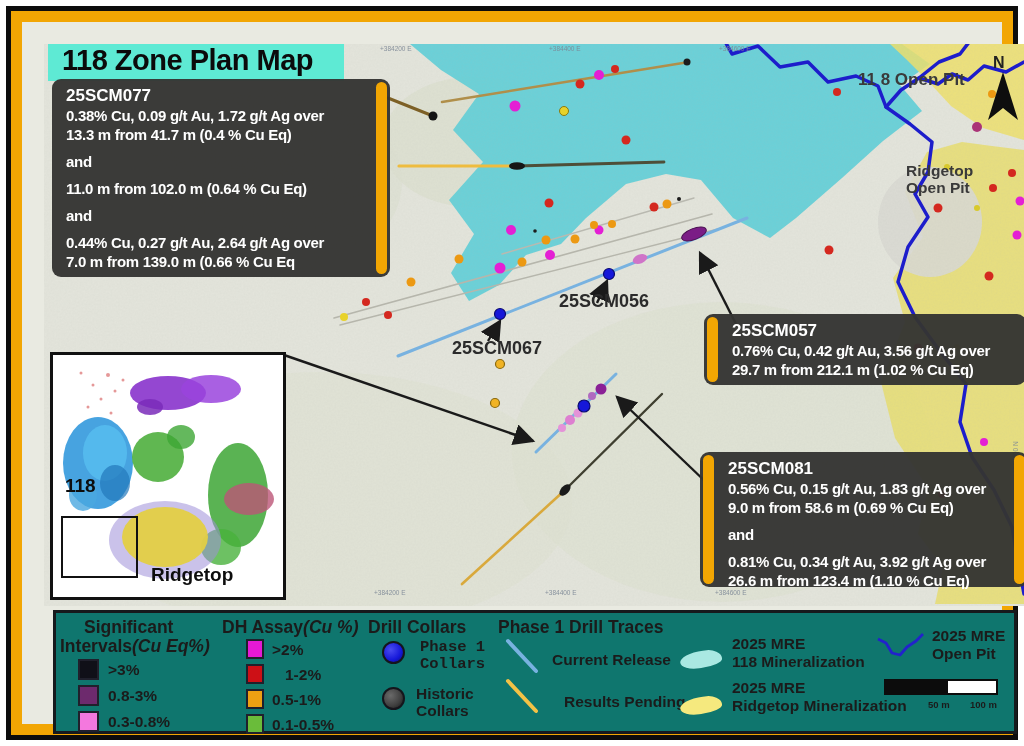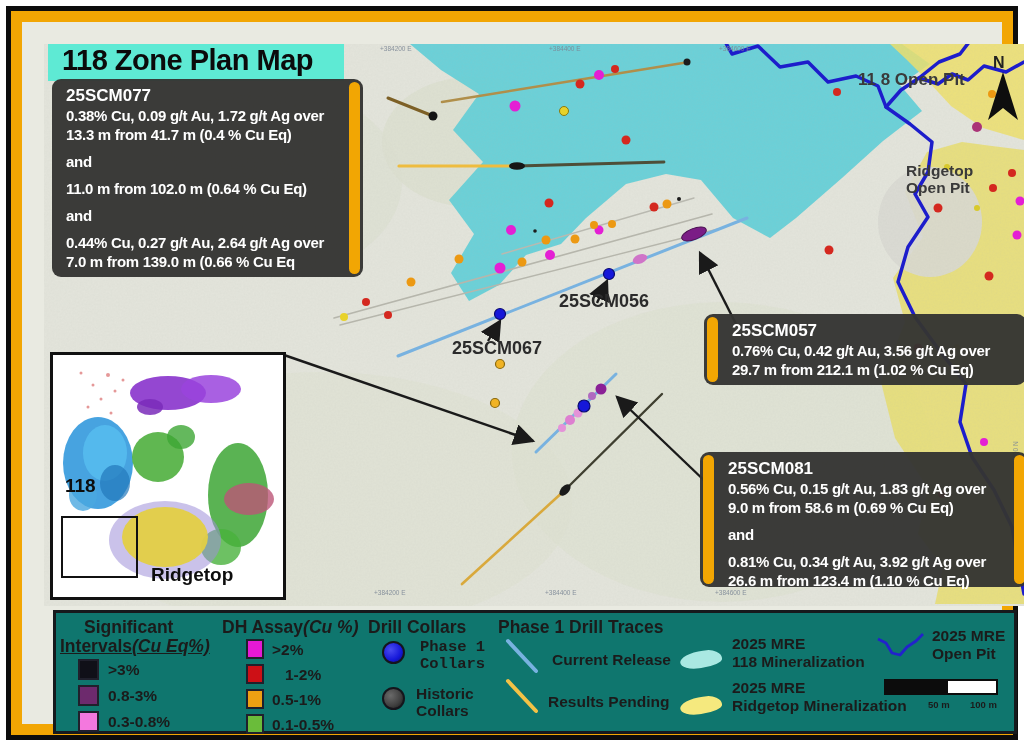--- a/index.html
+++ b/index.html
@@ -11,21 +11,21 @@
   
   .title-box{position:absolute;left:4px;top:-3px;width:296px;height:40px;background:#5eead4;z-index:5;}
   .title-box span{display:block;padding:3px 0 0 14px;font-size:29px;font-weight:800;letter-spacing:-0.5px;color:#0b0b0b;white-space:nowrap;}
   
   .callout{position:absolute;background:rgba(52,52,50,0.96);color:#fff;border-radius:9px;font-weight:700;font-size:15px;line-height:19px;letter-spacing:-0.3px;z-index:6;box-sizing:border-box;}
   .callout .hole-id{font-size:17px;line-height:20px;letter-spacing:0;}
   .callout .and{margin:8px 0;}
   .callout div{white-space:nowrap;}
   .goldbar{position:absolute;width:11px;top:3px;bottom:3px;background:#f2a603;border-radius:7px;}
   .goldbar.r{right:3px;} .goldbar.l{left:3px;}
-  .c077{left:8px;top:35px;width:311px;height:198px;padding:7px 26px 7px 14px;}
+  .c077{left:8px;top:35px;width:338px;height:198px;padding:7px 26px 7px 14px;}
   .c057{left:660px;top:270px;width:322px;height:71px;padding:7px 10px 7px 28px;}
   .c081{left:656px;top:408px;width:328px;height:135px;padding:7px 24px 7px 28px;}
   
   .inset{position:absolute;left:6px;top:308px;width:230px;height:242px;background:#ffffff;border:3px solid #111;box-sizing:content-box;z-index:5;}
   
   .legend{position:absolute;left:31px;top:588px;width:964px;height:124px;background:#0f766e;border:3px solid #161a1d;box-sizing:border-box;z-index:5;}
   .legend .abs{position:absolute;white-space:nowrap;color:#1b1b1b;}
   .lg-title{font-size:17.5px;font-weight:800;}
   .lg-item{font-size:15.5px;font-weight:600;}
   .lg-small{font-size:9.5px;font-weight:600;color:#333;}
@@ -267,21 +267,21 @@
         <text x="12" y="137" font-size="19" font-weight="800" fill="#0d0d0d" font-family="Liberation Sans, sans-serif">118</text>
         <text x="98" y="226" font-size="19" font-weight="800" fill="#0d0d0d" font-family="Liberation Sans, sans-serif">Ridgetop</text>
       </svg>
     </div>
 
   </div>
 
   <div class="legend">
 
     <div class="abs lg-title" style="left:28px;top:4px;">Significant</div>
-    <div class="abs lg-title" style="left:4px;top:23px;text-decoration:underline;"><span>Intervals</span><span class="ital">(Cu Eq%)</span></div>
+    <div class="abs lg-title" style="left:4px;top:23px;"><span>Intervals</span><span class="ital">(Cu Eq%)</span></div>
     <div class="swatch" style="left:22px;top:46px;width:21px;height:21px;background:#101018;"></div>
     <div class="abs lg-item" style="left:52px;top:48px;">&gt;3%</div>
     <div class="swatch" style="left:22px;top:72px;width:21px;height:21px;background:#6d2a6d;"></div>
     <div class="abs lg-item" style="left:52px;top:74px;">0.8-3%</div>
     <div class="swatch" style="left:22px;top:98px;width:21px;height:21px;background:#f478de;"></div>
     <div class="abs lg-item" style="left:52px;top:100px;">0.3-0.8%</div>
 
     <div class="abs lg-title" style="left:166px;top:4px;"><span>DH Assay</span><span class="ital">(Cu %)</span></div>
     <div class="swatch" style="left:190px;top:26px;width:18px;height:20px;background:#e619d6;"></div>
     <div class="abs lg-item" style="left:216px;top:28px;">&gt;2%</div>
@@ -299,21 +299,21 @@
     <div class="abs lg-item" style="left:360px;top:72px;line-height:17px;"><span>Historic</span><br><span>Collars</span></div>
 
     <div class="abs lg-title" style="left:442px;top:4px;">Phase 1 Drill Traces</div>
     <svg style="position:absolute;left:448px;top:24px;" width="36" height="38">
           <line x1="4" y1="4" x2="32" y2="34" stroke="#78b2e0" stroke-width="4" stroke-linecap="round"></line>
         </svg>
     <div class="abs lg-item" style="left:496px;top:38px;">Current Release</div>
     <svg style="position:absolute;left:448px;top:64px;" width="36" height="38">
           <line x1="4" y1="4" x2="32" y2="34" stroke="#f3c246" stroke-width="4" stroke-linecap="round"></line>
         </svg>
-    <div class="abs lg-item" style="left:492px;top:80px;">Results Pending</div>
+    <div class="abs lg-item" style="left:508px;top:80px;">Results Pending</div>
 
     <div class="blob" style="left:624px;top:38px;background:#a9e8e2;"></div>
     <div class="abs lg-item" style="left:676px;top:22px;">2025 MRE</div>
     <div class="abs lg-item" style="left:676px;top:40px;">118 Mineralization</div>
     <div class="blob" style="left:624px;top:84px;background:#f5e97e;"></div>
     <div class="abs lg-item" style="left:676px;top:66px;">2025 MRE</div>
     <div class="abs lg-item" style="left:676px;top:84px;">Ridgetop Mineralization</div>
 
     <svg style="position:absolute;left:820px;top:18px;" width="50" height="30">
       <polyline points="2,8 10,12 16,22 24,24 31,16 40,10 47,3" fill="none" stroke="#2222cc" stroke-width="2.8" stroke-linejoin="round"></polyline>

